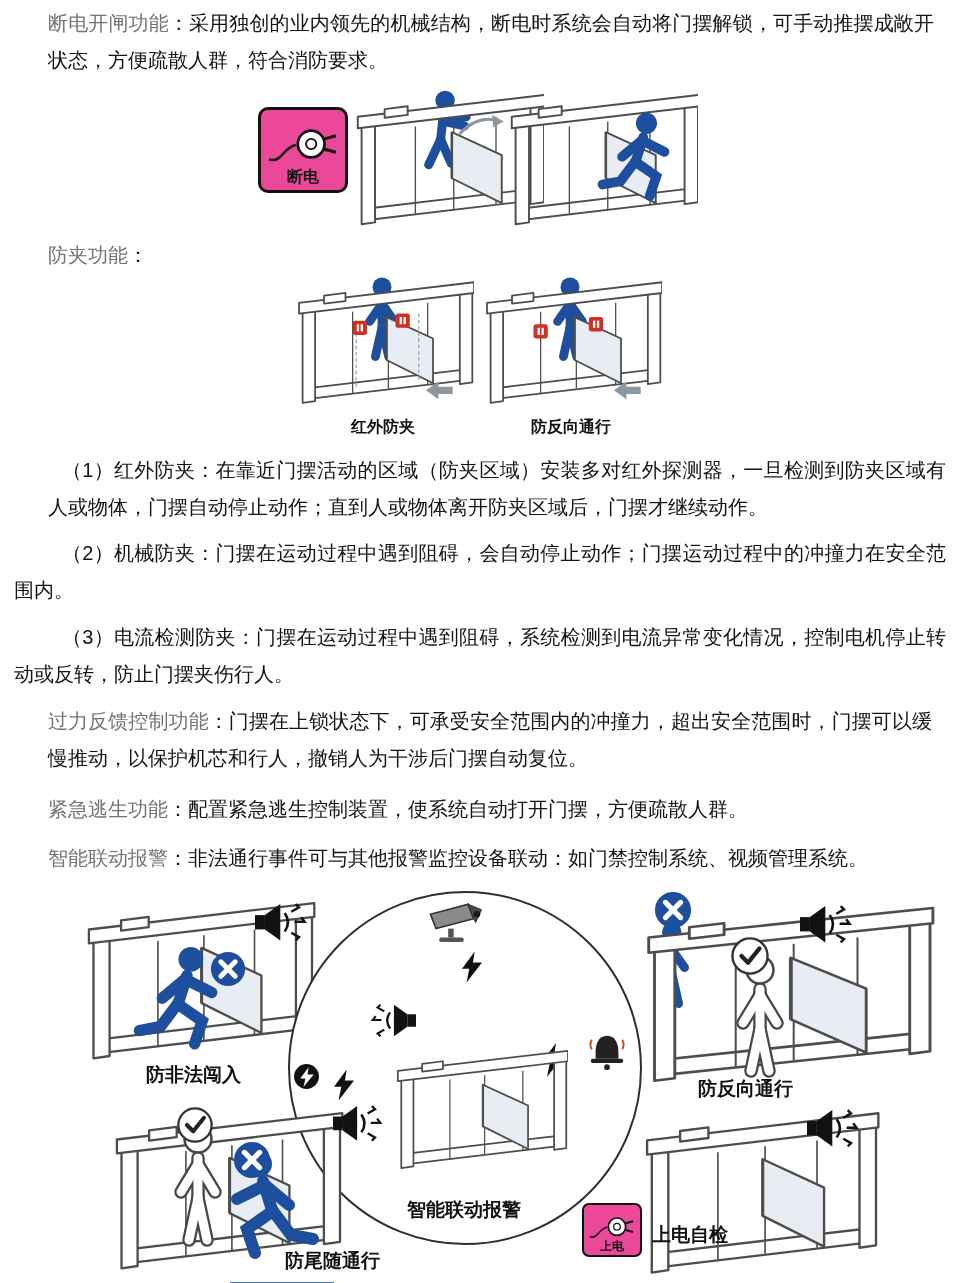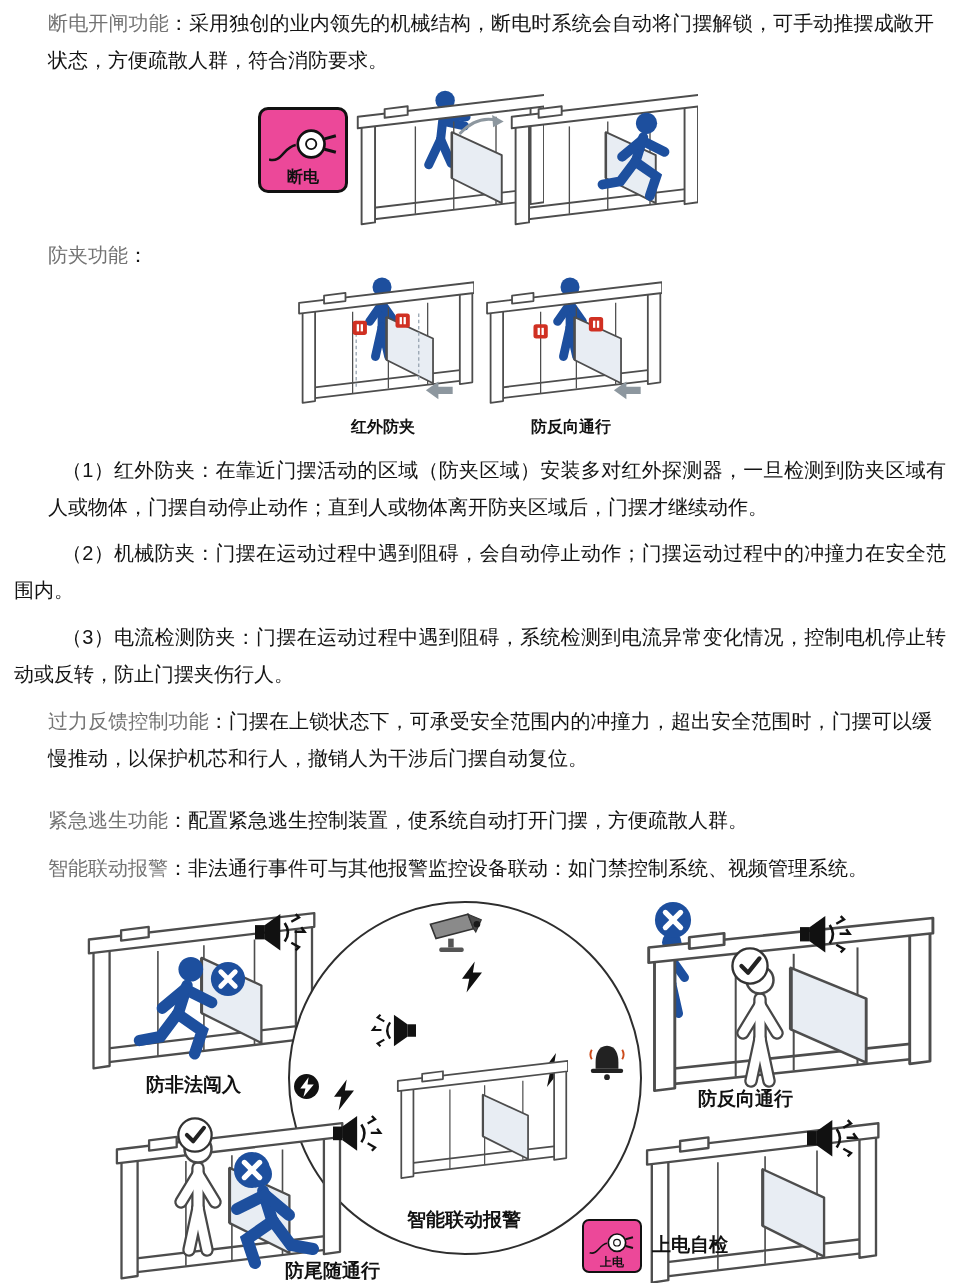--- a/index.html
+++ b/index.html
@@ -11,35 +11,35 @@
     font-size:20px; line-height:37px; color:#141414;
   }
   .para { text-align:justify; }
   .lead { color:#737373; }
   .p1 { margin:0 36px 0 48px; }
   .p2 { margin:2px 36px 0 48px; }
   .p3 { margin:6px 24px 0 48px; text-indent:14px; }
   .p4 { margin:9px 24px 0 14px; text-indent:48px; }
   .p5 { margin:10px 24px 0 14px; text-indent:48px; }
   .p6 { margin:10px 38px 0 48px; }
-  .p7 { margin:25px 38px 0 48px; }
+  .p7 { margin:15px 38px 0 48px;font-family:Liberation Mono, monospace; }
   .p8 { margin:11px 38px 0 48px; }
 
   .fig { position:relative; }
   .fig1 { height:150px; margin-top:6px; }
   .fig2 { height:170px; margin-top:2px; }
   .fig3 { height:402px; margin-top:6px; }
 
   .plugbox {
     position:absolute; border:3px solid #111; border-radius:10px; background:#ec4899;
   }
   .plugbox.big { left:258px; top:22px; width:90px; height:86px; }
   .plugbox.big svg { position:absolute; left:8px; top:8px; width:72px; height:50px; }
   .plugbox.big .plbl { position:absolute; bottom:3px; width:100%; text-align:center; font-weight:bold; font-size:16px; line-height:20px; color:#111; }
-  .plugbox.small { left:10px; top:106px; width:60px; height:54px; border-width:2px; border-radius:7px; }
+  .plugbox.small { left:10px; top:100px; width:60px; height:54px; border-width:2px; border-radius:7px; }
   .plugbox.small svg { position:absolute; left:5px; top:5px; width:48px; height:32px; }
   .plugbox.small .plbl { position:absolute; bottom:2px; width:100%; text-align:center; font-weight:bold; font-size:12px; line-height:14px; color:#111; }
 
   .f1scene { position:absolute; top:2px; width:192px; height:146px; }
   .f1scene.s1 { left:352px; }
   .f1scene.s2 { left:506px; }
   .f1scene svg { width:100%; height:100%; }
 
   .f2scene { position:absolute; top:0; width:182px; }
   .f2scene.a { left:292px; }

